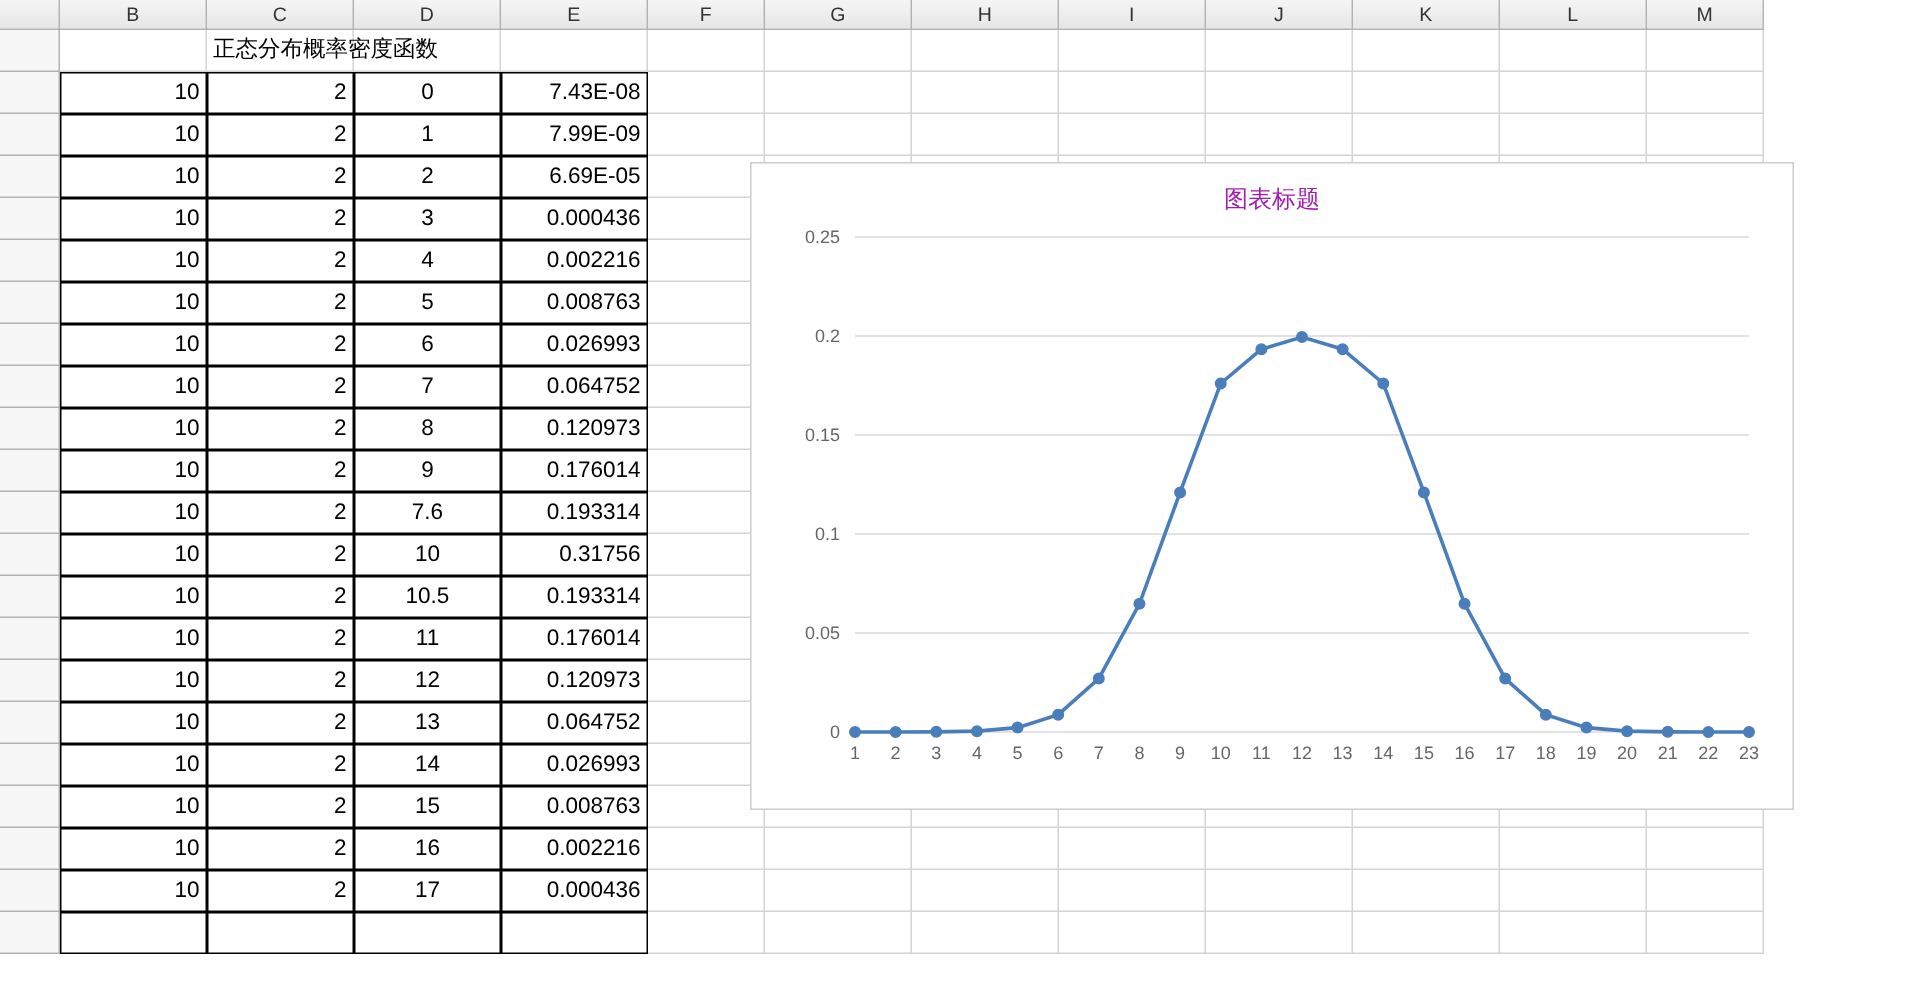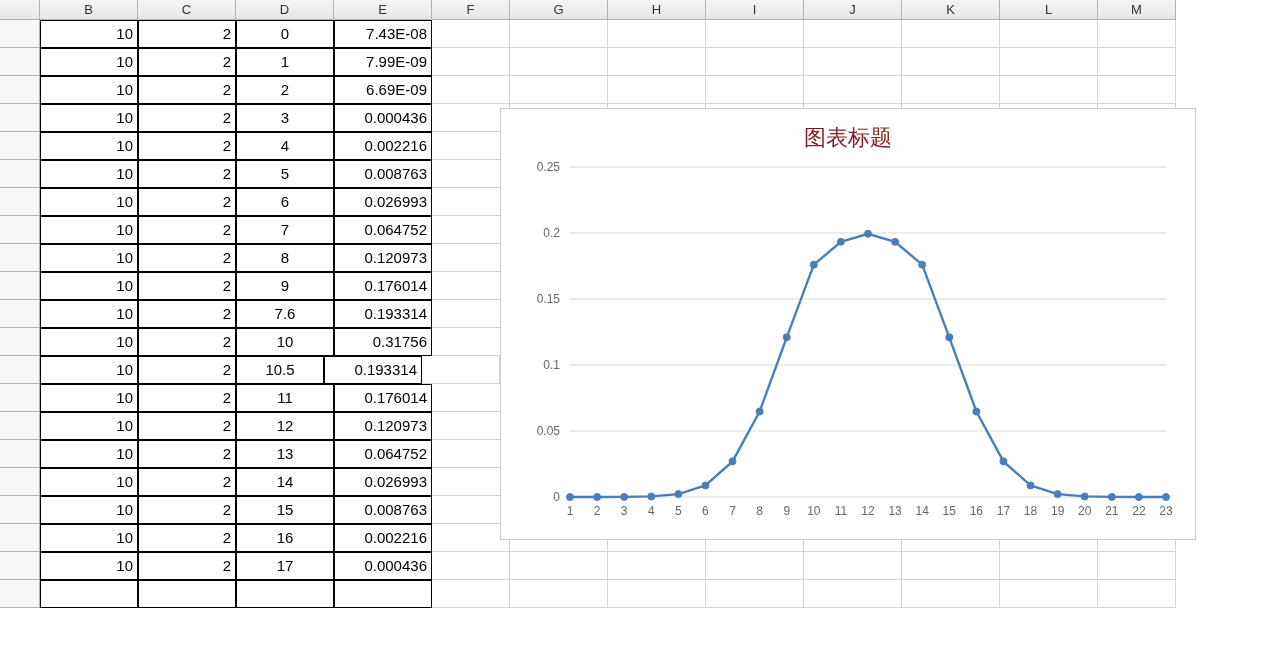--- a/index.html
+++ b/index.html
@@ -93,22 +93,22 @@
     left: 500px;
     top: 108px;
     width: 696px;
     height: 432px;
     background: #fff;
     border: 1px solid #ccc;
     box-sizing: border-box;
   }
   .chart-title {
     text-align: center;
-    font-size: 22px;
-    color: #7f1d1d;
+    font-size: 16px;
+    color: #a21caf;
     margin-top: 14px;
     margin-bottom: 6px;
   }
   .chart-svg { display: block; margin: 0 auto; }
   .axis-lbl { font-size: 12px; fill: #666; }
   .grid-line { stroke: #d9d9d9; stroke-width: 1; }
   .series-line { stroke: #4a7ebb; stroke-width: 2.4; fill: none; }
   .marker { fill: #4a7ebb; stroke: #4a7ebb; stroke-width: 1; }
 </style>
 </head>
@@ -126,20 +126,35 @@
     <div class="col-head" style="width: 98px;">I</div>
     <div class="col-head" style="width: 98px;">J</div>
     <div class="col-head" style="width: 98px;">K</div>
     <div class="col-head" style="width: 98px;">L</div>
     <div class="col-head" style="width: 78px;">M</div>
   </div>
 
 <div class="grid" id="grid">
     <div class="row">
       <div class="stub-row"></div>
+      <div class="cell col-B" style="width: 98px;"></div>
+      <div class="cell col-C" style="width: 98px; overflow: visible; text-align: left; padding: 0px 4px;"><span>正态分布概率密度函数</span></div>
+      <div class="cell col-D" style="width: 98px;"></div>
+      <div class="cell col-E" style="width: 98px;"></div>
+      <div class="cell col-F" style="width: 78px;"></div>
+      <div class="cell col-G" style="width: 98px;"></div>
+      <div class="cell col-H" style="width: 98px;"></div>
+      <div class="cell col-I" style="width: 98px;"></div>
+      <div class="cell col-J" style="width: 98px;"></div>
+      <div class="cell col-K" style="width: 98px;"></div>
+      <div class="cell col-L" style="width: 98px;"></div>
+      <div class="cell col-M" style="width: 78px;"></div>
+    </div>
+    <div class="row">
+      <div class="stub-row"></div>
       <div class="cell col-B t-bord left pad-r" style="width: 98px;"><span>10</span></div>
       <div class="cell col-C t-bord pad-r" style="width: 98px;"><span>2</span></div>
       <div class="cell col-D t-bord pad-c" style="width: 98px;"><span>0</span></div>
       <div class="cell col-E t-bord pad-r" style="width: 98px;"><span>7.43E-08</span></div>
       <div class="cell col-F" style="width: 78px;"></div>
       <div class="cell col-G" style="width: 98px;"></div>
       <div class="cell col-H" style="width: 98px;"></div>
       <div class="cell col-I" style="width: 98px;"></div>
       <div class="cell col-J" style="width: 98px;"></div>
       <div class="cell col-K" style="width: 98px;"></div>
@@ -159,21 +174,21 @@
       <div class="cell col-J" style="width: 98px;"></div>
       <div class="cell col-K" style="width: 98px;"></div>
       <div class="cell col-L" style="width: 98px;"></div>
       <div class="cell col-M" style="width: 78px;"></div>
     </div>
     <div class="row">
       <div class="stub-row"></div>
       <div class="cell col-B t-bord left pad-r" style="width: 98px;"><span>10</span></div>
       <div class="cell col-C t-bord pad-r" style="width: 98px;"><span>2</span></div>
       <div class="cell col-D t-bord pad-c" style="width: 98px;"><span>2</span></div>
-      <div class="cell col-E t-bord pad-r" style="width: 98px;"><span>6.69E-09</span></div>
+      <div class="cell col-E t-bord pad-r" style="width: 98px;"><span>6.69E-05</span></div>
       <div class="cell col-F" style="width: 78px;"></div>
       <div class="cell col-G" style="width: 98px;"></div>
       <div class="cell col-H" style="width: 98px;"></div>
       <div class="cell col-I" style="width: 98px;"></div>
       <div class="cell col-J" style="width: 98px;"></div>
       <div class="cell col-K" style="width: 98px;"></div>
       <div class="cell col-L" style="width: 98px;"></div>
       <div class="cell col-M" style="width: 78px;"></div>
     </div>
     <div class="row">
@@ -308,21 +323,21 @@
       <div class="cell col-I" style="width: 98px;"></div>
       <div class="cell col-J" style="width: 98px;"></div>
       <div class="cell col-K" style="width: 98px;"></div>
       <div class="cell col-L" style="width: 98px;"></div>
       <div class="cell col-M" style="width: 78px;"></div>
     </div>
     <div class="row">
       <div class="stub-row"></div>
       <div class="cell col-B t-bord left pad-r" style="width: 98px;"><span>10</span></div>
       <div class="cell col-C t-bord pad-r" style="width: 98px;"><span>2</span></div>
-      <div class="cell col-D t-bord pad-c" style="width: 88px;"><span>10.5</span></div>
+      <div class="cell col-D t-bord pad-c" style="width: 98px;"><span>10.5</span></div>
       <div class="cell col-E t-bord pad-r" style="width: 98px;"><span>0.193314</span></div>
       <div class="cell col-F" style="width: 78px;"></div>
       <div class="cell col-G" style="width: 98px;"></div>
       <div class="cell col-H" style="width: 98px;"></div>
       <div class="cell col-I" style="width: 98px;"></div>
       <div class="cell col-J" style="width: 98px;"></div>
       <div class="cell col-K" style="width: 98px;"></div>
       <div class="cell col-L" style="width: 98px;"></div>
       <div class="cell col-M" style="width: 78px;"></div>
     </div>

